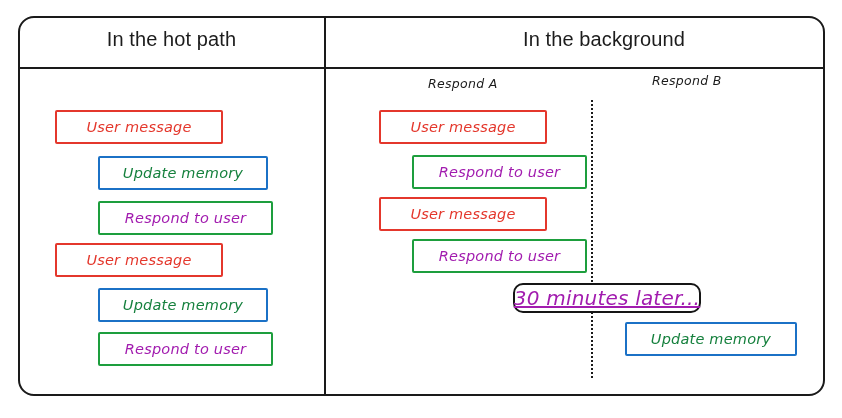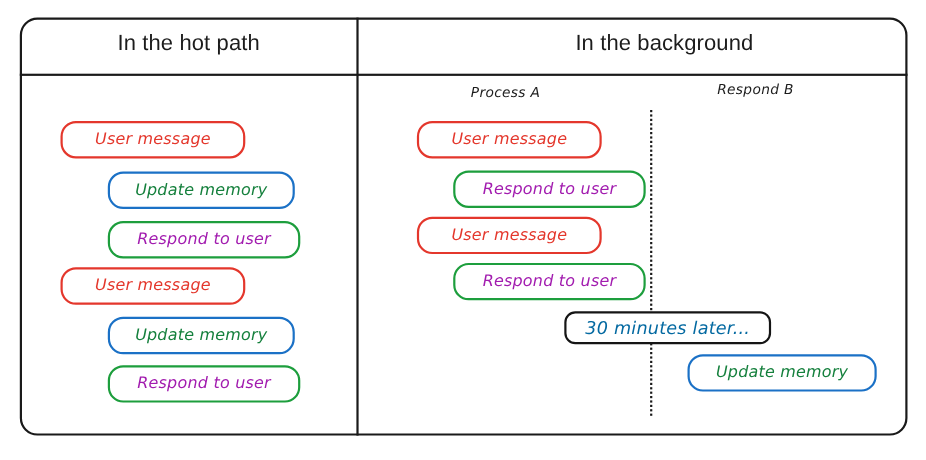--- a/index.html
+++ b/index.html
@@ -69,52 +69,52 @@
     letter-spacing:0.3px;
   }
   #proc-a{left:428px;top:76px;}
   #proc-b{left:652px;top:73px;}
 
   
   .pill{
     position:absolute;
     box-sizing:border-box;
     border:2.4px solid #000;
-    border-radius:14px;
+    border-radius:2px;
     background:#fff;
     display:flex;
     align-items:center;
     justify-content:center;
     font-family:"DejaVu Sans", sans-serif;
     font-size:14.5px;
     font-style:italic;
     letter-spacing:0.2px;
     white-space:nowrap;
     height:34px;
   }
   .pill.red  {border-color:#e4372c;color:#e4372c;}
   .pill.blue {border-color:#1b71c6;color:#15803d;}
   .pill.green{border-color:#1d9e3d;color:#a21caf;}
-  .pill.black{border-color:#151515;color:#0369a1;border-width:2.8px;border-radius:10px;height:30px;font-size:16px;}
+  .pill.black{border-color:#151515;color:#a21caf;border-width:2.8px;border-radius:10px;height:30px;font-size:20px;text-decoration:underline;}
 </style>
 </head>
 <body>
 
 <div id="stage">
 
   <div class="frame"></div>
   <div class="header-rule"></div>
   <div class="col-divider"></div>
   <div class="process-divider"></div>
 
   <div id="title-hot" class="panel-title">In the hot path</div>
 
   <div id="title-bg" class="panel-title">In the background</div>
 
-  <div id="proc-a" class="process-label">Process A</div>
+  <div id="proc-a" class="process-label">Respond A</div>
 
   <div id="proc-b" class="process-label">Respond B</div>
 
   <div id="hot-path-steps">
       <div class="pill red" style="left: 55px; top: 110px; width: 168px;">User message</div>
       <div class="pill blue" style="left: 98px; top: 156px; width: 170px;">Update memory</div>
       <div class="pill green" style="left: 98px; top: 201px; width: 175px;">Respond to user</div>
       <div class="pill red" style="left: 55px; top: 243px; width: 168px;">User message</div>
       <div class="pill blue" style="left: 98px; top: 288px; width: 170px;">Update memory</div>
       <div class="pill green" style="left: 98px; top: 332px; width: 175px;">Respond to user</div>

